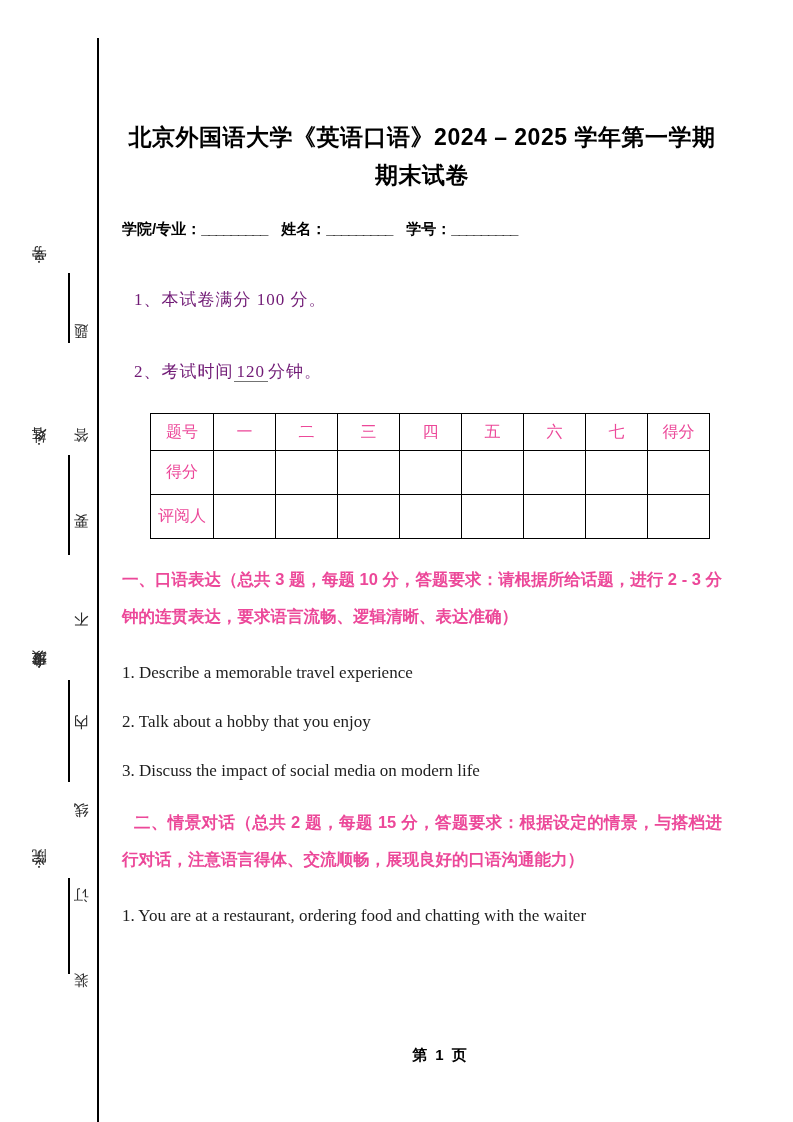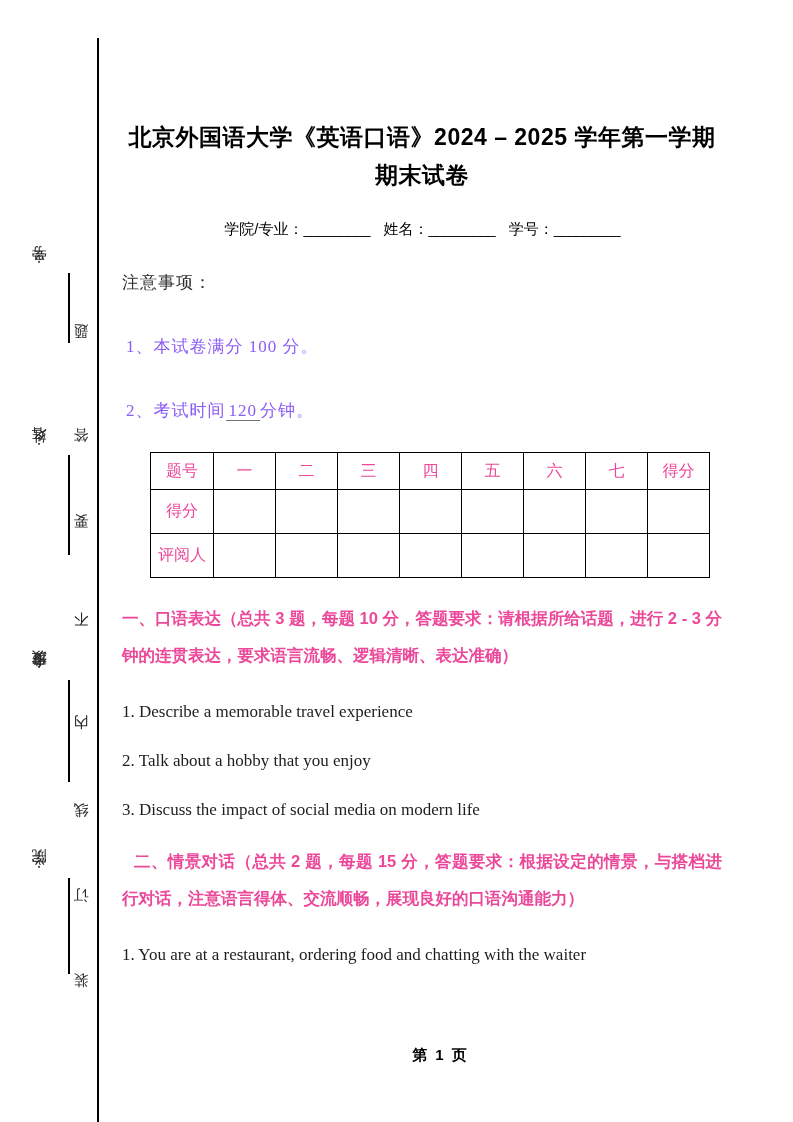--- a/index.html
+++ b/index.html
@@ -83,47 +83,47 @@
     font-weight: bold;
     font-size: 23px;
     line-height: 38px;
     text-align: center;
     color: #000000;
     letter-spacing: 0.5px;
   }
 
   #student-info {
     margin-top: 26px;
-    text-align: center;
-    font-family: "Liberation Sans", "DejaVu Sans", sans-serif;
-    font-weight: normal;
+    text-align: left;
+    font-family: "Liberation Sans", "DejaVu Sans", sans-serif;
+    font-weight: bold;
     font-size: 15px;
     color: #000000;
     white-space: nowrap;
   }
   #student-info .blank {
     letter-spacing: -1px;
   }
   #student-info .gap {
     display: inline-block;
     width: 14px;
   }
 
   .notice-head {
     margin: 0;
     padding-top: 32px;
     font-size: 17px;
     color: #2e2e2e;
     letter-spacing: 1px;
   }
   .notice-line {
-    margin: 4px;
+    margin: 12px;
     padding-top: 37px;
     font-size: 17px;
-    color: #8b5cf6;
+    color: #701a75;
     letter-spacing: 1px;
   }
   .underlined-val {
     border-bottom: 1px solid #737373;
     padding: 0 3px;
   }
 
   
   #score-table-wrap {
     margin-top: 30px;
@@ -241,21 +241,20 @@
 </div>
 
 <div id="content">
 
   <h1 id="exam-title">北京外国语大学《英语口语》2024 – 2025 学年第一学期期末试卷</h1>
 
   <div id="student-info">
     <span>学院/专业：</span><span class="blank">_________</span><span class="gap"></span><span>姓名：</span><span class="blank">_________</span><span class="gap"></span><span>学号：</span><span class="blank">_________</span>
   </div>
 
-  <p class="notice-head">注意事项：</p>
 
   <p class="notice-line">1、本试卷满分 100 分。</p>
 
   <p class="notice-line"><span>2、考试时间</span><span class="underlined-val">120</span><span>分钟。</span></p>
 
   <div id="score-table-wrap">
     <table id="score-table">
       <colgroup>
         <col class="c-first">
           <col class="c-rest">

